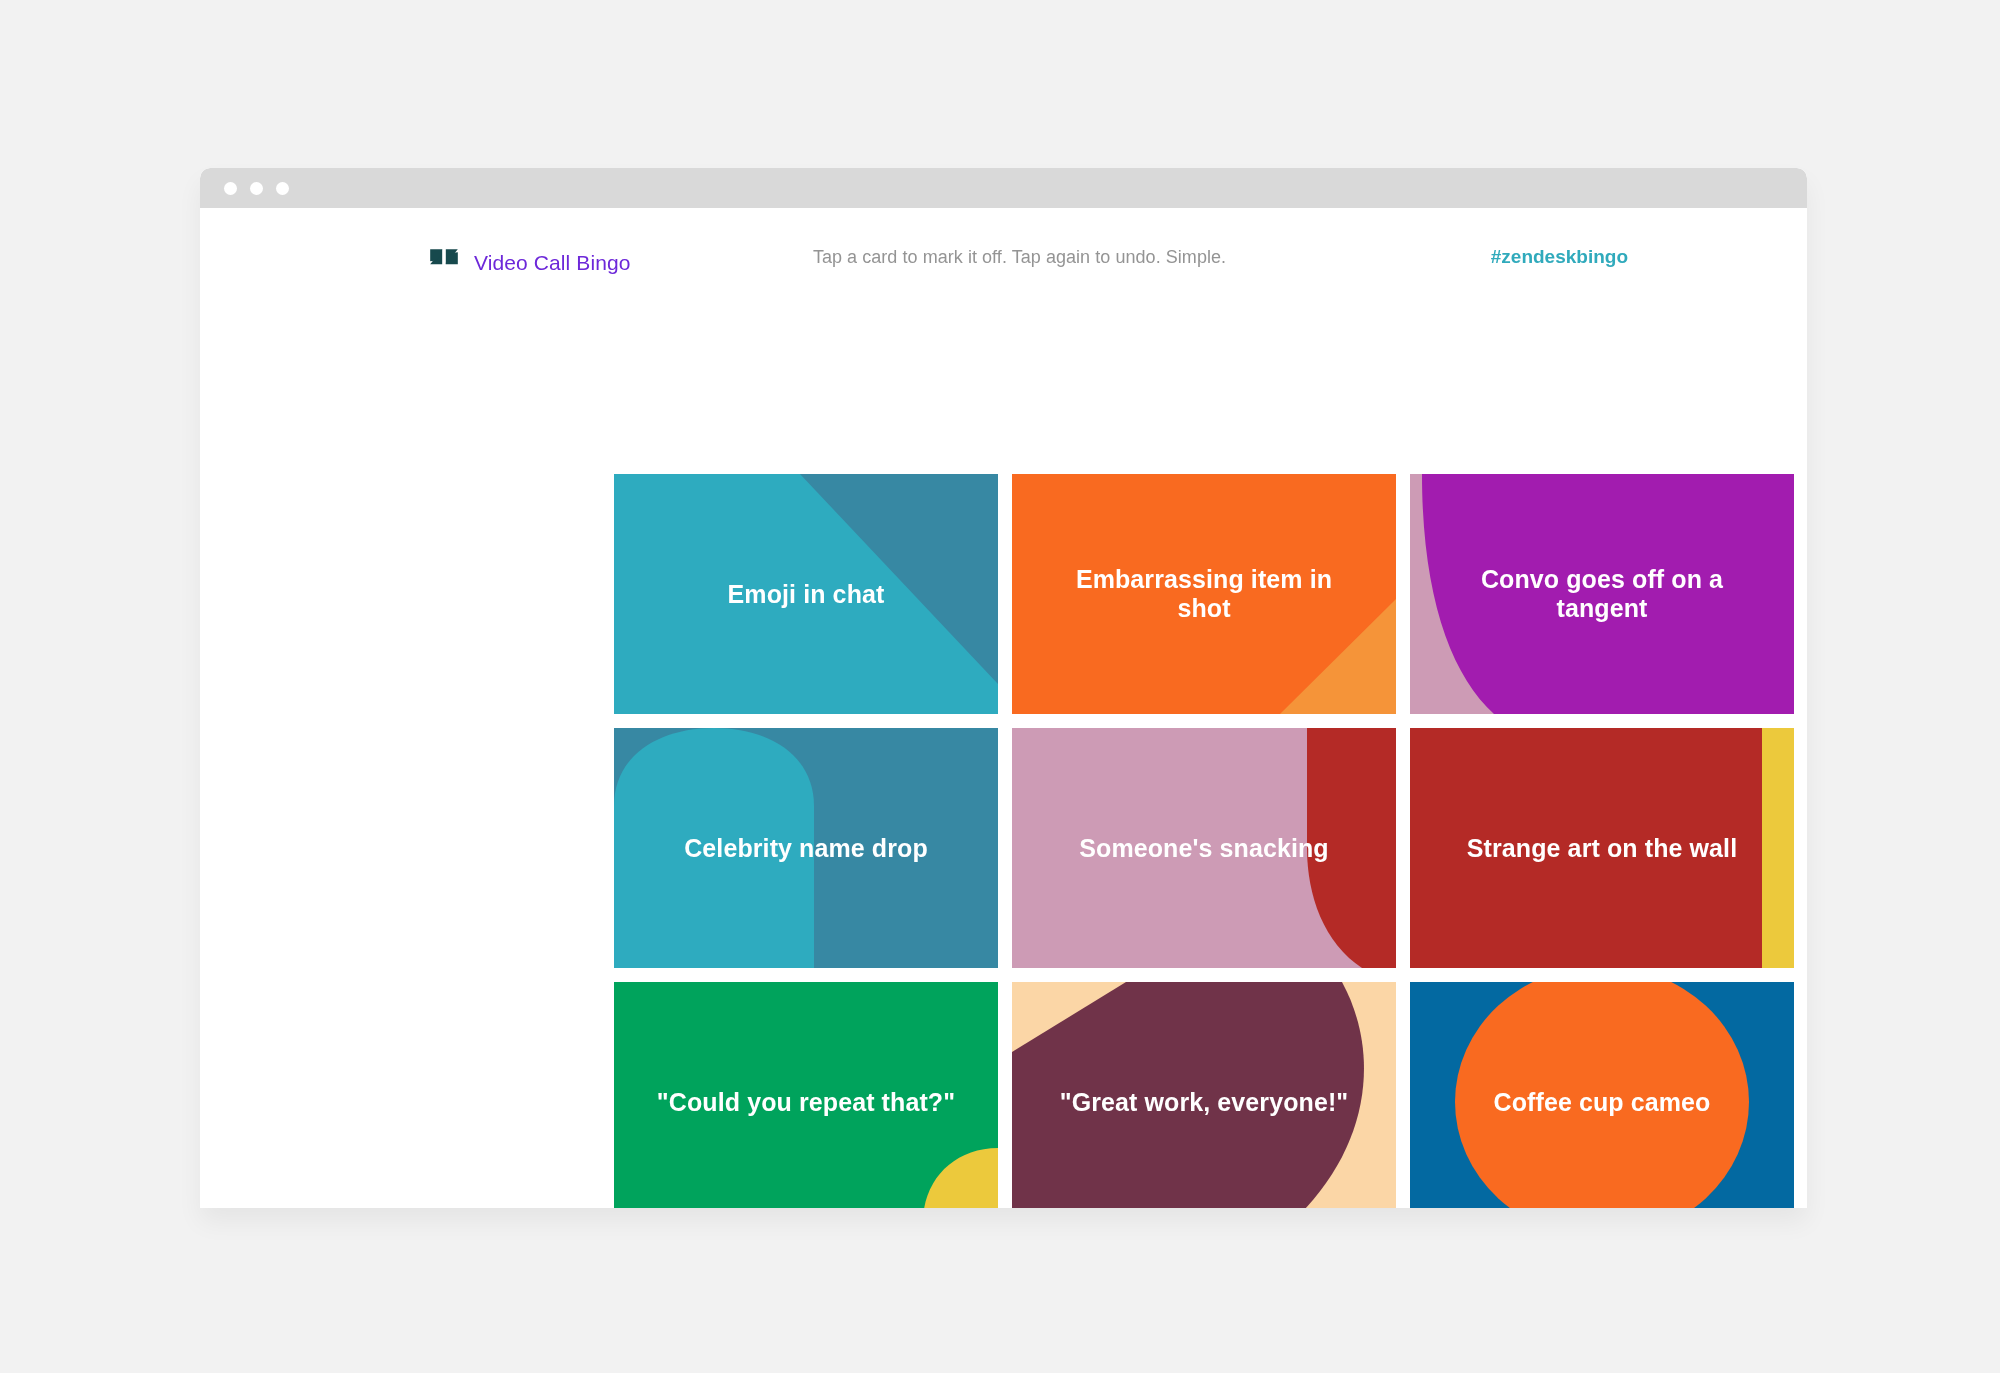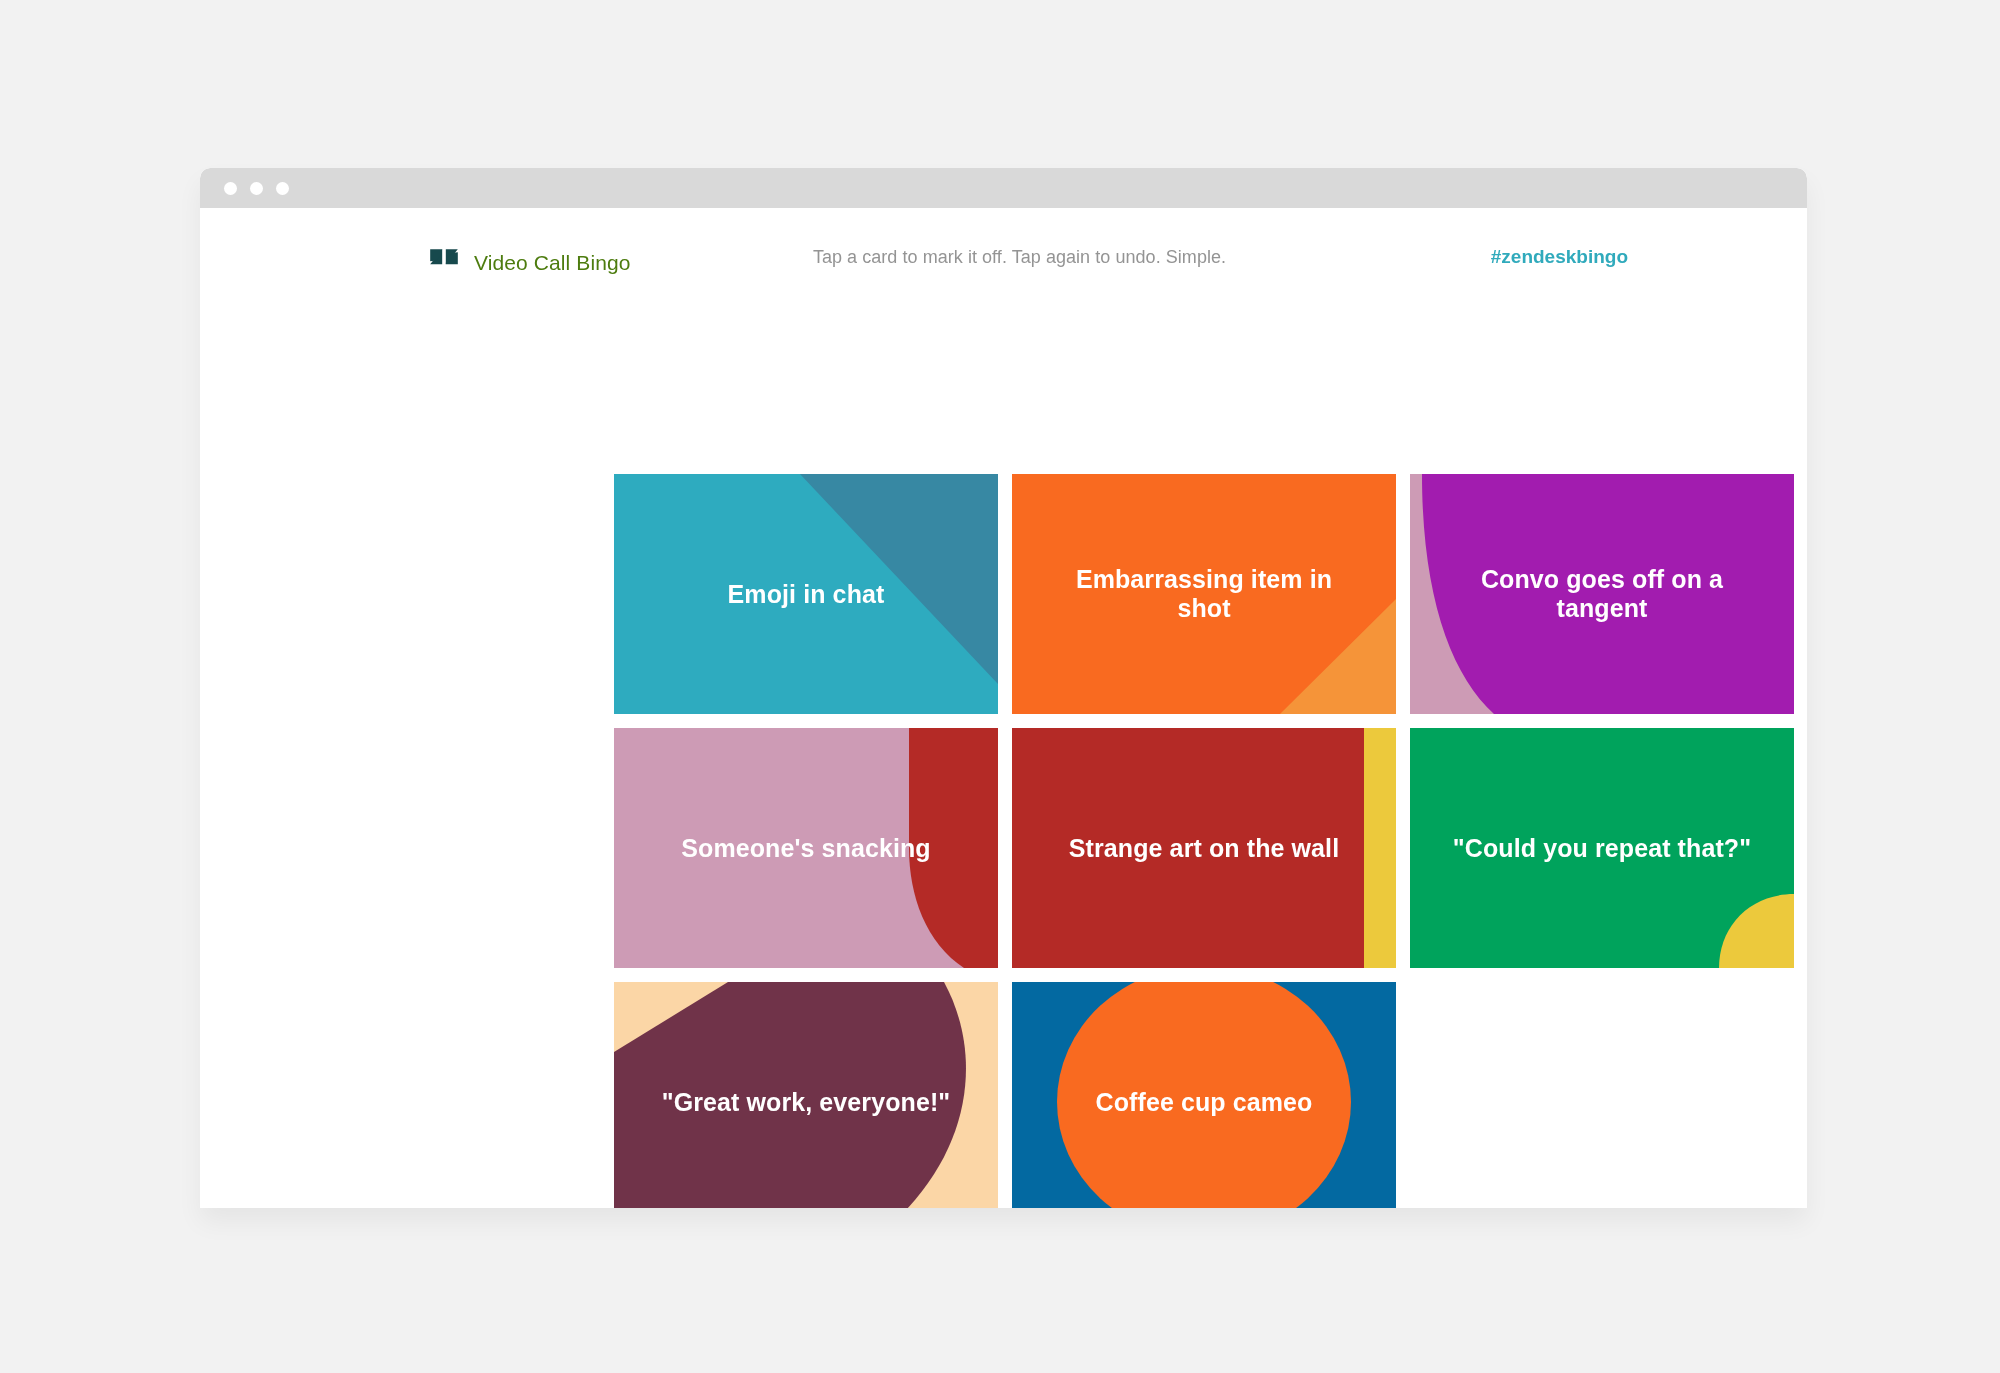--- a/index.html
+++ b/index.html
@@ -55,21 +55,21 @@
   .brand {
     position: absolute;
     left: 229px;
     display: flex;
     align-items: center;
     gap: 15px;
   }
   .zendesk-logo { width: 30px; height: 30px; display: block; }
   .brand-title {
     font-size: 21px;
-    color: #4d7c0f;
+    color: #6d28d9;
     font-weight: 400;
     letter-spacing: 0.1px;
     white-space: nowrap;
     margin-top: 12px;
   }
   .tagline {
     position: absolute;
     left: 50%;
     transform: translateX(-50%);
     font-size: 18px;
@@ -168,20 +168,26 @@
         <span class="card-label">Embarrassing item in shot</span>
       </div>
 
       <div class="card" style="background:#a21caf">
         <svg class="deco" viewBox="0 0 384 240" preserveAspectRatio="none">
           <path d="M0,0 L12,0 C12,120 40,200 84,240 L0,240 Z" fill="#cd9bb5"></path>
         </svg>
         <span class="card-label">Convo goes off on a tangent</span>
       </div>
 
+      <div class="card" style="background:#3788a3">
+        <svg class="deco" viewBox="0 0 384 240" preserveAspectRatio="none">
+          <path d="M0,240 L0,78 C0,28 44,0 100,0 C156,0 200,28 200,78 L200,240 Z" fill="#2eabbf"></path>
+        </svg>
+        <span class="card-label">Celebrity name drop</span>
+      </div>
 
       <div class="card" style="background:#cd9bb5">
         <svg class="deco" viewBox="0 0 384 240" preserveAspectRatio="none">
           <path d="M295,0 L384,0 L384,240 L350,240 C312,215 295,168 295,120 Z" fill="#b42a26"></path>
         </svg>
         <span class="card-label">Someone's snacking</span>
       </div>
 
       <div class="card" style="background:#b42a26">
         <svg class="deco" viewBox="0 0 384 240" preserveAspectRatio="none">

